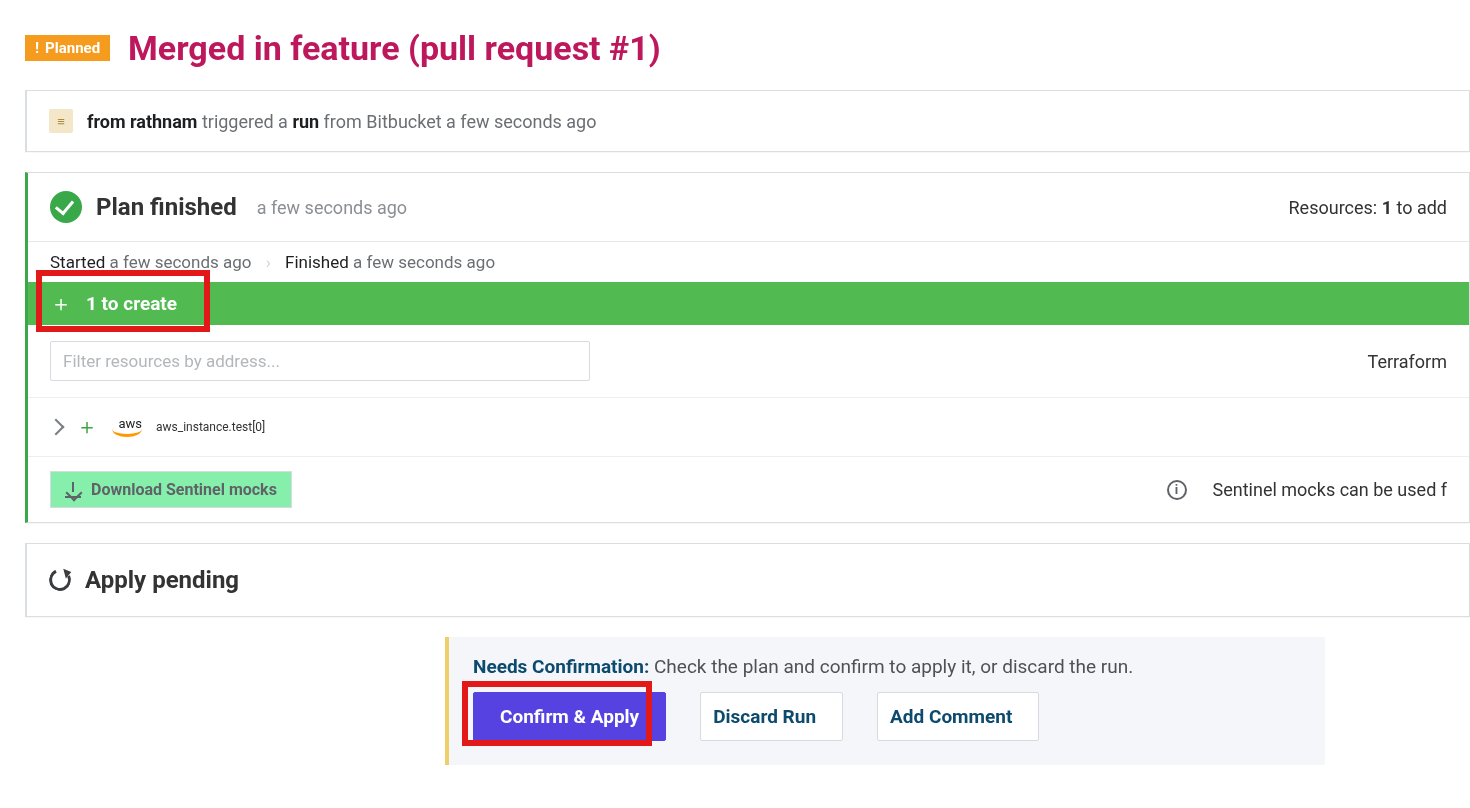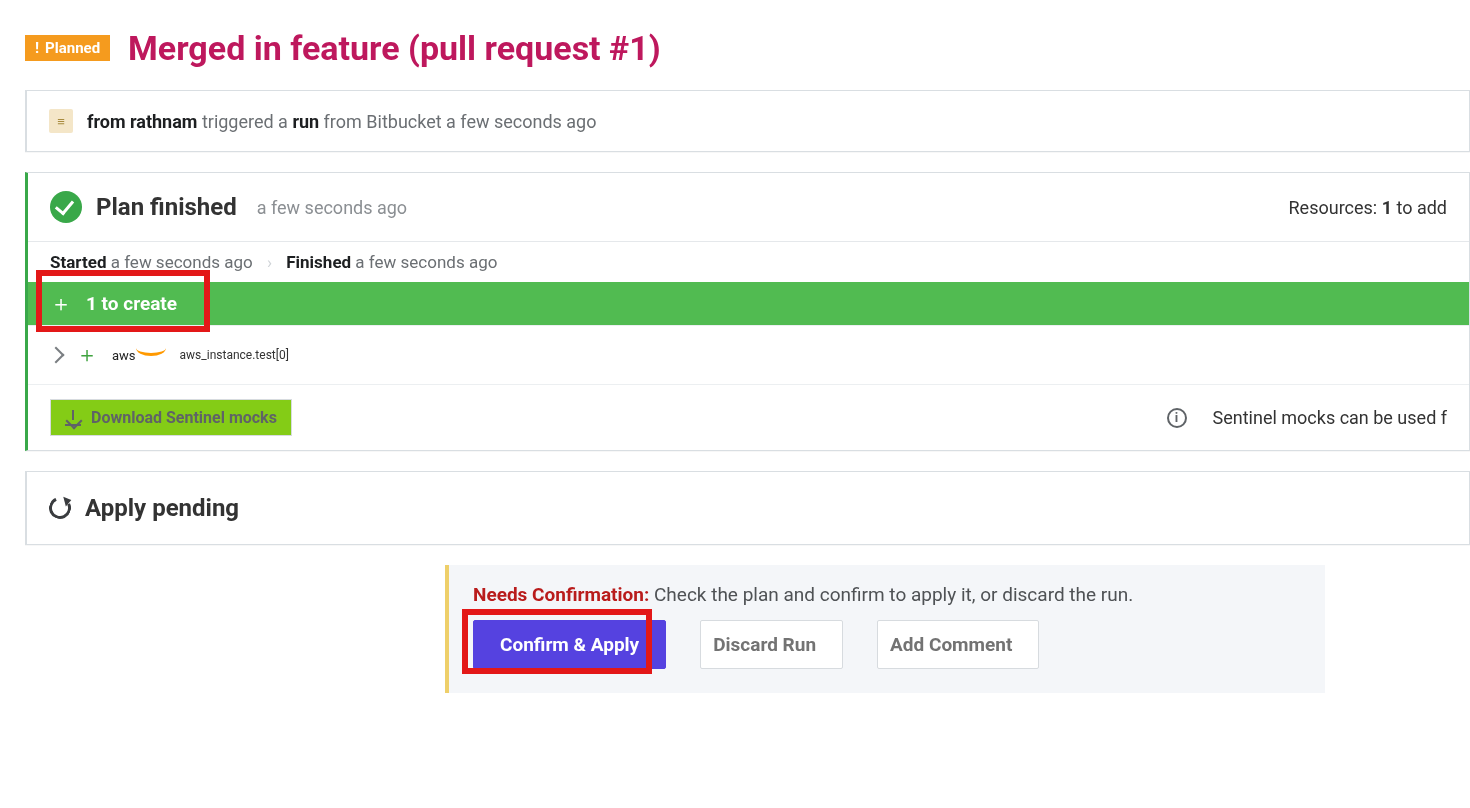--- a/index.html
+++ b/index.html
@@ -21,60 +21,60 @@
     .trigger-text b { color:#1d1f21; font-weight:700; }
 
     .check-circle { width:32px; height:32px; border-radius:50%; background:#39a849; position:relative; flex:0 0 auto; }
     .check-circle::after { content:""; position:absolute; left:9px; top:6px; width:8px; height:14px; border:solid #fff; border-width:0 3px 3px 0; transform:rotate(40deg); }
     .plan-title { font-size:24px; font-weight:700; color:#333; }
     .plan-time { font-size:18px; color:#8b8f93; margin-left:6px; }
     .plan-right { margin-left:auto; font-size:18px; color:#333; }
     .plan-right b { font-weight:700; }
 
     .timeline-bar { border-top:1px solid #e5e8eb; padding:10px 22px; font-size:17px; color:#6b6f73; }
-    .timeline-bar .lbl { font-weight:700; color:#1d1f21; }
+    .timeline-bar .lbl { font-weight:400; color:#1d1f21; }
     .sep { margin:0 10px; color:#cfd3d7; }
 
     .create-bar-wrap { position:relative; }
     .red-outline-1 { position:absolute; left:8px; top:-12px; width:174px; height:62px; border:6px solid #e31818; pointer-events:none; z-index:2; }
     .create-bar { background:#51bb51; color:#fff; font-weight:700; font-size:19px; padding:10px 22px; display:flex; align-items:center; gap:14px; }
     .plus-thin { font-size:22px; font-weight:300; line-height:1; }
 
     .filter-row { display:flex; align-items:center; padding:16px 22px; }
     .filter-input { width:540px; height:40px; border:1px solid #d7dbdf; border-radius:2px; padding:0 12px; font-size:17px; color:#333; }
     .filter-input::placeholder { color:#b3b7bb; }
     .right-text { margin-left:auto; font-size:18px; color:#333; }
 
     .resource-row { display:flex; align-items:center; gap:14px; padding:14px 22px; border-top:1px solid #eceff1; font-size:18px; }
     .chev { width:12px; height:12px; border-right:2px solid #7a7e82; border-bottom:2px solid #7a7e82; transform:rotate(-45deg); }
     .plus-green { color:#3fa33f; font-size:22px; font-weight:300; }
-    .aws-logo { display:flex; flex-direction:row; align-items:flex-start; font-size:13px; font-weight:400; color:#222; line-height:1; }
+    .aws-logo { display:flex; flex-direction:column; align-items:flex-end; font-size:13px; font-weight:400; color:#222; line-height:1; }
     .aws-smile { width:30px; height:8px; border-bottom:3px solid #ff9900; border-bottom-left-radius:50% 100%; border-bottom-right-radius:50% 100%; margin-top:-1px; }
     .resource-name { font-size:12px; color:#333; }
 
     .footer-row { display:flex; align-items:center; padding:14px 22px; border-top:1px solid #eceff1; gap:14px; }
-    .dl-btn { border:1px solid #d7dbdf; background:#84cc16; padding:8px 14px; font-size:16px; font-weight:700; color:#5f6367; display:flex; align-items:center; gap:10px; cursor:pointer; }
+    .dl-btn { border:1px solid #d7dbdf; background:#86efac; padding:8px 14px; font-size:16px; font-weight:700; color:#5f6367; display:flex; align-items:center; gap:10px; cursor:pointer; }
     .dl-icon { width:16px; height:16px; position:relative; }
     .dl-icon::before { content:""; position:absolute; left:7px; top:0; width:2px; height:10px; background:#5f6367; }
     .dl-icon::after { content:""; position:absolute; left:3px; top:5px; width:10px; height:10px; border-left:2px solid #5f6367; border-bottom:2px solid #5f6367; transform:rotate(-45deg); }
     .dl-bar { position:absolute; left:0; bottom:0; width:16px; height:2px; background:#5f6367; }
     .info-icon { width:20px; height:20px; border:2px solid #5f6367; border-radius:50%; display:flex; align-items:center; justify-content:center; font-size:13px; font-weight:700; color:#5f6367; }
 
     .pending-card .card-inner { padding:22px; }
     .refresh-icon { width:22px; height:22px; border:3px solid #3a3c3f; border-radius:50%; border-top-color:transparent; transform:rotate(20deg); position:relative; }
     .refresh-icon::after { content:""; position:absolute; top:-5px; right:-2px; width:0; height:0; border-left:5px solid transparent; border-right:5px solid transparent; border-bottom:7px solid #3a3c3f; transform:rotate(55deg); }
     .pending-title { font-size:24px; font-weight:700; color:#333; }
 
     .confirm-box { margin-left:420px; width:880px; background:#f4f6f9; border-left:4px solid #eecf6a; padding:18px 24px 24px 24px; }
     .confirm-text { font-size:19px; color:#4f5255; margin-bottom:14px; }
-    .confirm-text b { font-weight:700; color:#b91c1c; }
+    .confirm-text b { font-weight:700; color:#0c4a6e; }
     .btn-row { display:flex; gap:34px; align-items:center; position:relative; }
     .btn { padding:12px 26px; font-size:19px; font-weight:700; cursor:pointer; border-radius:2px; }
     .btn-primary { background:#5542e0; color:#fff; border:1px solid #5542e0; }
-    .btn-secondary { background:#fff; color:#737373; border:1px solid #d7dbdf;padding-left:12px; }
+    .btn-secondary { background:#fff; color:#0c4a6e; border:1px solid #d7dbdf;padding-left:12px; }
     .red-outline-2 { position:absolute; left:-11px; top:-11px; width:190px; height:65px; border:6px solid #e31818; pointer-events:none; }
   </style>
 </head>
 <body>
 
 <div class="page">
 
   <div class="header-row">
     <div class="badge-planned">
       <span class="excl">!</span>
@@ -109,20 +109,24 @@
     </div>
 
     <div class="create-bar-wrap">
       <div class="red-outline-1"></div>
       <div class="create-bar">
         <span class="plus-thin">＋</span>
         <span>1 to create</span>
       </div>
     </div>
 
+    <div class="filter-row">
+      <input class="filter-input" placeholder="Filter resources by address..." style="">
+      <div class="right-text">Terraform</div>
+    </div>
 
     <div class="resource-row">
       <div class="chev"></div>
       <div class="plus-green">＋</div>
       <div class="aws-logo">
         <span>aws</span>
         <div class="aws-smile"></div>
       </div>
       <div class="resource-name">aws_instance.test[0]</div>
     </div>

